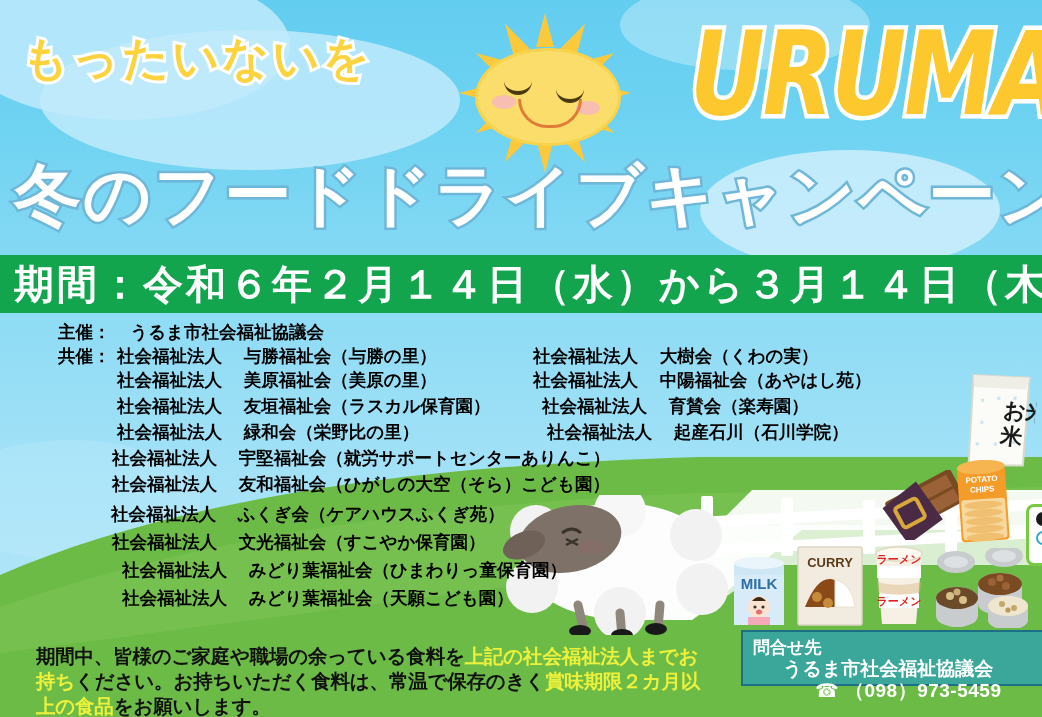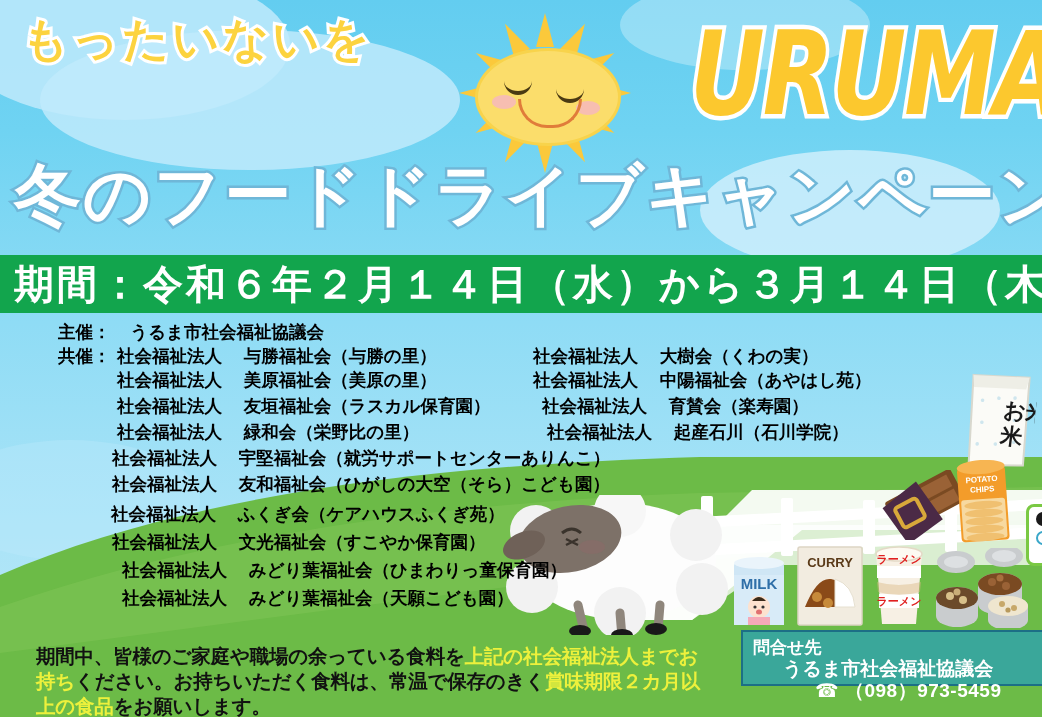--- a/index.html
+++ b/index.html
@@ -39,21 +39,21 @@
   
   #tagline{
     position:absolute;left:22px;top:14px;width:420px;
     z-index:6;
     font-size:46px;line-height:1.12;font-weight:bold;letter-spacing:3px;
     color:#fcd33f;
     -webkit-text-stroke:6px #ffffff;
     paint-order:stroke fill;
     text-align:left;
   }
-  #tagline span{display:block;}
+  #tagline span{display:block;margin-top:19px;}
 
   #uruma-logo{
     position:absolute;left:690px;top:8px;
     z-index:6;
     font-size:92px;font-weight:bold;font-style:italic;letter-spacing:-2px;
     color:#fcc82e;
     -webkit-text-stroke:7px #ffffff;
     paint-order:stroke fill;
     font-family:"DejaVu Sans",sans-serif;
     transform:scaleY(1.25);

